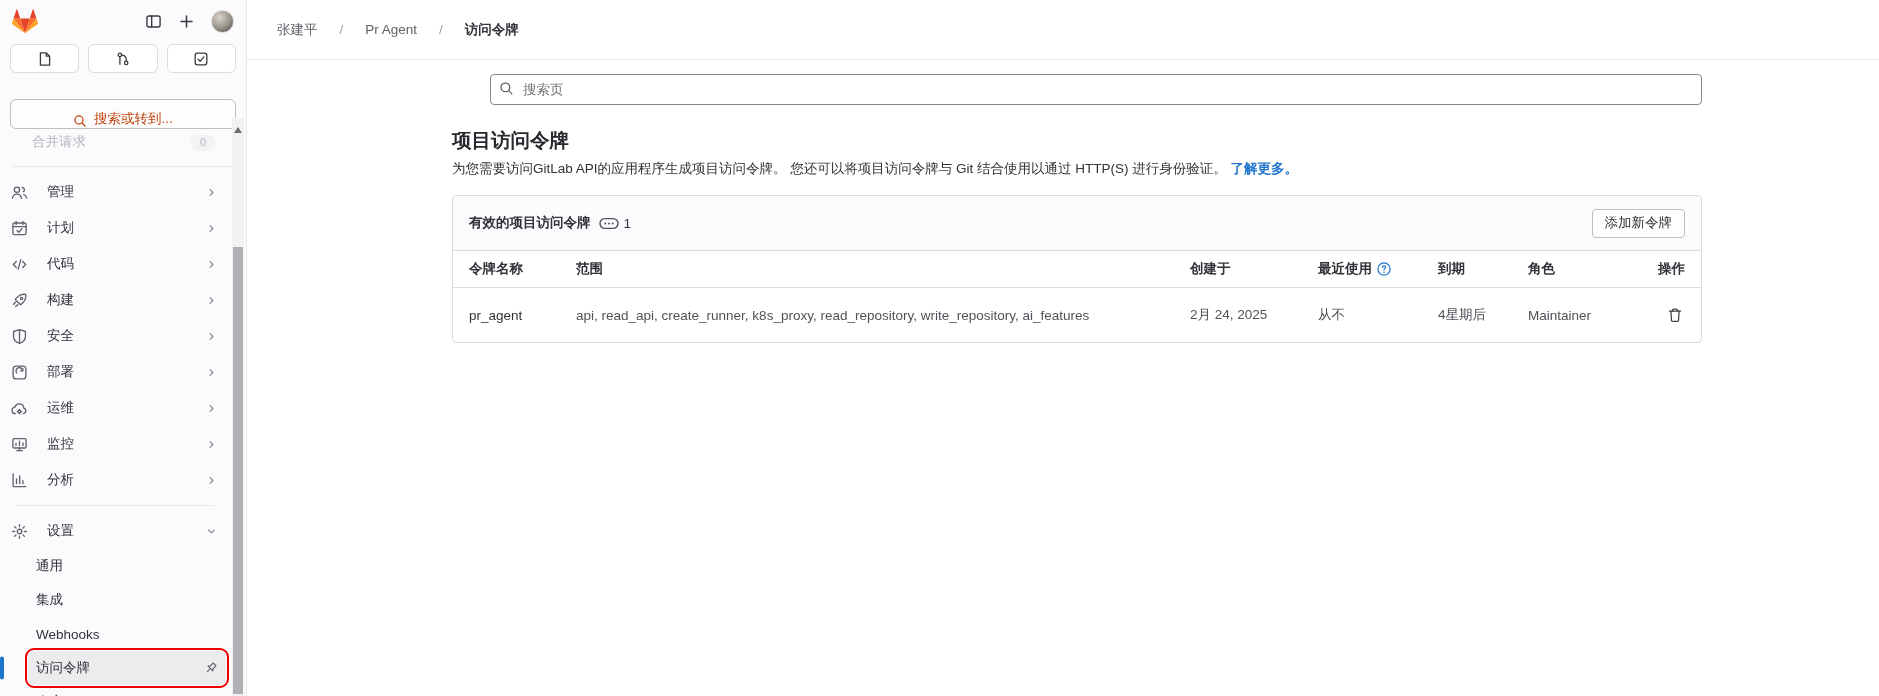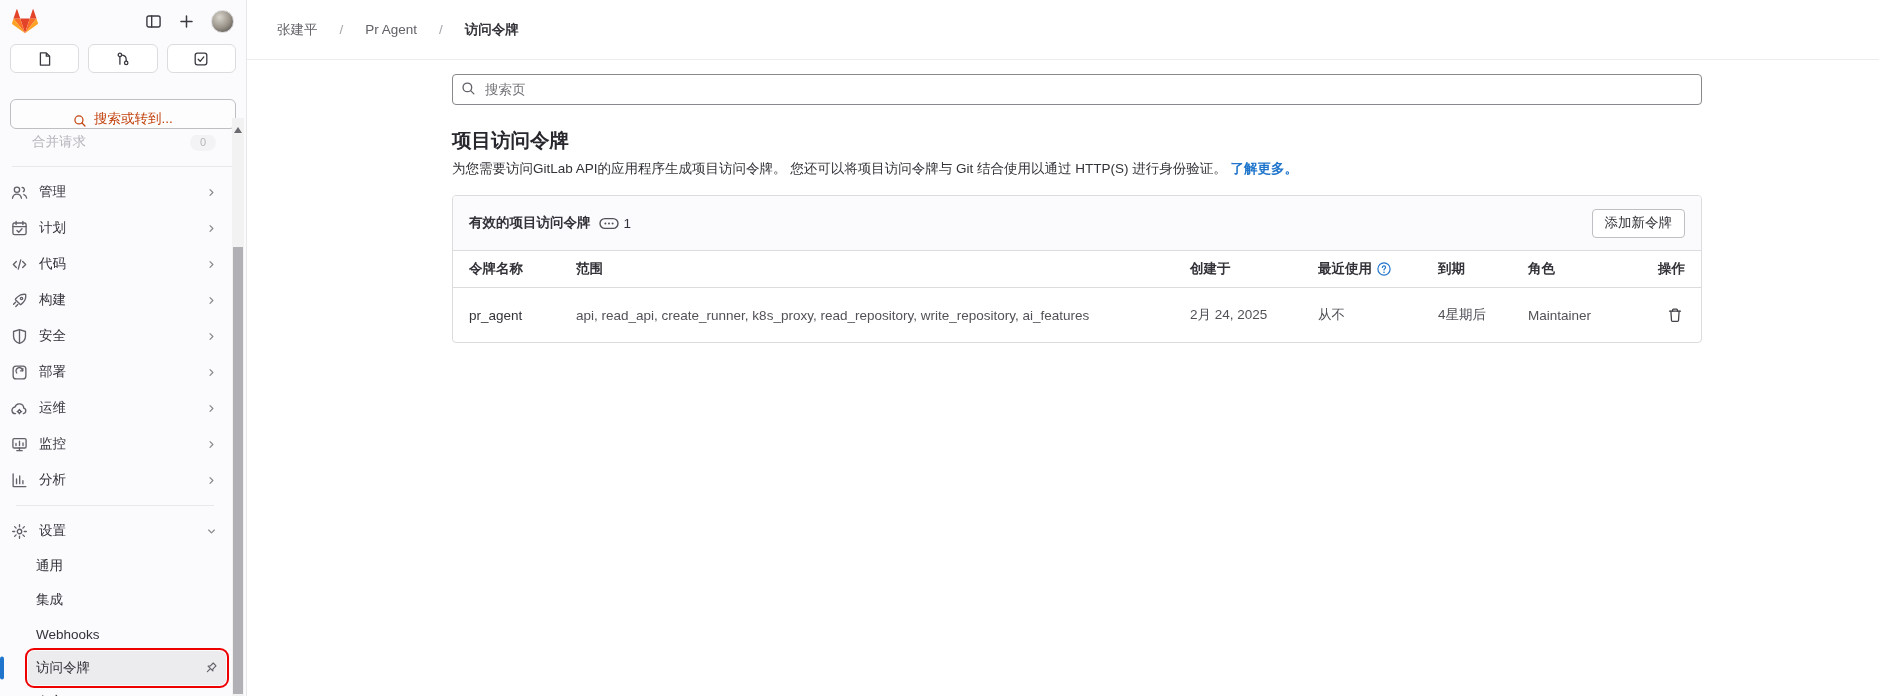--- a/index.html
+++ b/index.html
@@ -24,42 +24,42 @@
   .sb-search { margin:26px 10px 6px; height:30px; border:1px solid #bfbfc3; background:#fdfdfe; border-radius:6px;
     display:flex; align-items:flex-end; justify-content:center; gap:7px; color:#c2410c; cursor:pointer; }
   .sb-scroll { position:relative; }
   .pinned-row { height:24px; overflow:hidden; margin:0 22px 0 4px; position:relative; opacity:.5; }
   .pinned-inner { position:absolute; bottom:2px; left:0; right:0; height:30px; display:flex; align-items:center; padding:0 8px 0 28px; color:#737278; }
   .pinned-inner .lbl { flex:1; }
   .badge { min-width:26px; height:17px; background:#ececef; color:#737278; border-radius:9px; font-size:11px;
     display:inline-flex; align-items:center; justify-content:center; padding:0 7px; }
   .divider { border:0; border-top:1px solid #e9e9ed; margin:7px 12px; }
   .nav { padding:0 20px 0 4px; }
-  .nav-item { height:36px; display:flex; align-items:center; gap:11px; padding:0 8px 0 7px; border-radius:6px; cursor:pointer; }
+  .nav-item { height:36px; display:flex; align-items:center; gap:19px; padding:0 8px 0 7px; border-radius:6px; cursor:pointer; }
   .nav-item .ni { color:#626168; display:flex; }
   .nav-item .lbl { flex:1; }
   .chev { color:#89888d; display:flex; }
   .sub-item { height:34px; display:flex; align-items:center; margin-left:24px; padding:0 8px; border-radius:6px; cursor:pointer; }
   .sub-item.active { background:#ececef; outline:2px solid #ee0000; outline-offset:1px; position:relative; }
   .sub-item.active::before { content:""; position:absolute; left:-28px; top:50%; transform:translateY(-50%);
     width:4px; height:23px; background:#1f75cb; border-radius:2px; }
   .pin { margin-left:auto; color:#626168; display:flex; cursor:pointer; }
   
   .sb-scrollbar { position:absolute; top:118px; right:2px; bottom:0; width:12px; background:#f2f2f3; }
   .sb-arrow { width:0; height:0; border:4px solid transparent; border-bottom:6px solid #6b6b70; margin:5px auto 0; cursor:pointer; }
   .sb-thumb { position:absolute; left:1px; right:1px; top:129px; bottom:2px; background:#b1b1b5; cursor:pointer; }
 
   
   .main { flex:1; display:flex; flex-direction:column; background:#fff; min-width:0; }
   .topbar { height:60px; border-bottom:1px solid #ececef; display:flex; align-items:center; padding:0 30px; gap:22px; }
   .crumb { color:#626168; cursor:pointer; }
   .crumb-sep { color:#a5a4aa; }
   .crumb.current { color:#333238; font-weight:700; }
   .content { width:1250px; margin-left:205px; }
-  .page-search { margin-top:14px; position:relative; }
+  .page-search { margin-top:14px; position:relative;margin-left:38px; }
   .page-search input { width:100%; height:31px; border:1px solid #89888d; border-radius:4px;
     padding:0 10px 0 32px; font-size:13.5px; color:#333238; font-family:inherit; outline:none; background:#fff; }
   .page-search input::placeholder { color:#737278; }
   .page-search .mag { position:absolute; left:9px; top:7px; color:#626168; }
   .page-title { margin-top:24px; font-size:19.5px; font-weight:700; color:#28272d; line-height:23px; }
   .page-desc { margin-top:7px; color:#333238; line-height:19px; }
   .learn-more { color:#1f75cb; text-decoration:none; cursor:pointer;font-weight:bold; }
   .card { margin-top:17px; border:1px solid #dcdcde; border-radius:4px; overflow:hidden; }
   .card-head { display:flex; align-items:center; padding:0 16px; height:55px; background:#fbfafd; border-bottom:1px solid #dcdcde; }
   .card-title { font-weight:700; }

